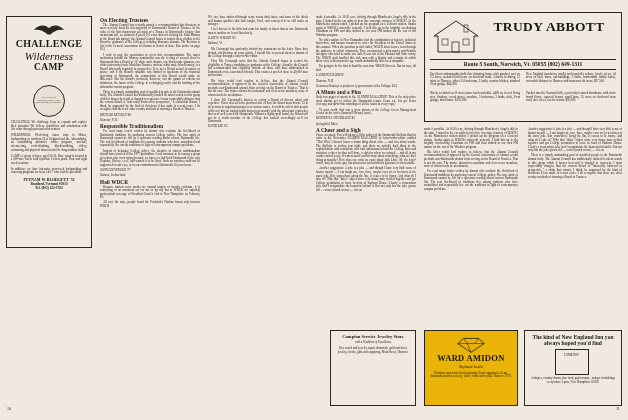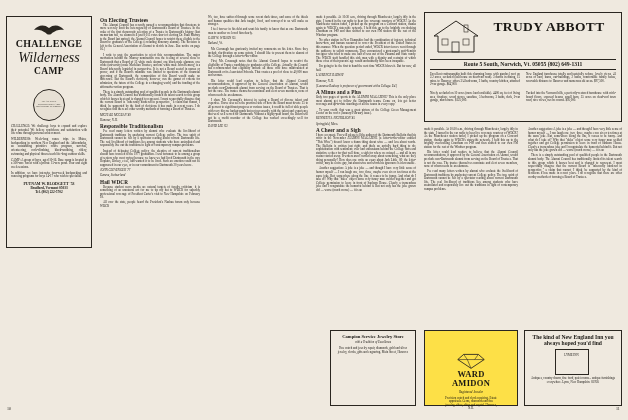--- a/index.html
+++ b/index.html
@@ -47,21 +47,21 @@
     width:36px;height:16px;margin:2px auto 1px auto;
     display:block;
   }
   .ch-title{
     font-family:"Liberation Serif", serif;
     font-weight:bold;font-size:10px;
     letter-spacing:.3px;text-align:center;line-height:10px;
     margin-top:1px;
   }
   .ch-sub{
-    font-style:italic;font-size:14px;text-align:center;
+    font-style:italic;font-size:11px;text-align:center;
     margin:1px 0 0 0;
   }
   .ch-camp{
     font-weight:bold;font-size:9.5px;letter-spacing:.4px;
     text-align:center;margin:0 0 13px 0;
   }
   .seal{
     width:30px;height:30px;border-radius:50%;
     border:1px solid #2a2620;margin:3px auto 4px auto;
     display:flex;align-items:center;justify-content:center;
@@ -94,22 +94,22 @@
     border-top:.8px solid #2a2620;border-bottom:.8px solid #2a2620;
     padding:1.6px 0;margin:2.5px 0 3px 0;
   }
   .trudy-cols{display:flex;gap:6px;}
   .trudy-cols .tc{flex:1;font-size:3.05px;line-height:3.5px;text-align:justify;}
   .trudy-cols .tc p{margin:0 0 1.5px 0;}
 
   
   .ad-ward{
     position:absolute;left:424px;top:330px;width:94px;height:76px;
-    border:1px solid #2a2620;background:#fde047;box-sizing:border-box;
-    padding:19px;text-align:center;
+    border:1px solid #2a2620;background:#eab308;box-sizing:border-box;
+    padding:3px;text-align:center;
   }
   .ward-title{font-weight:bold;font-size:8.5px;letter-spacing:.3px;line-height:9px;}
   .ward-sub{font-size:3.2px;font-style:italic;margin-top:1.5px;}
   .ward-body{font-size:3px;line-height:3.6px;margin-top:3px;text-align:center;}
 
   .ad-lyme{
     position:absolute;left:524px;top:330px;width:98px;height:76px;
     border:1px solid #2a2620;background:#efe9df;box-sizing:border-box;
     padding:3px;
   }

